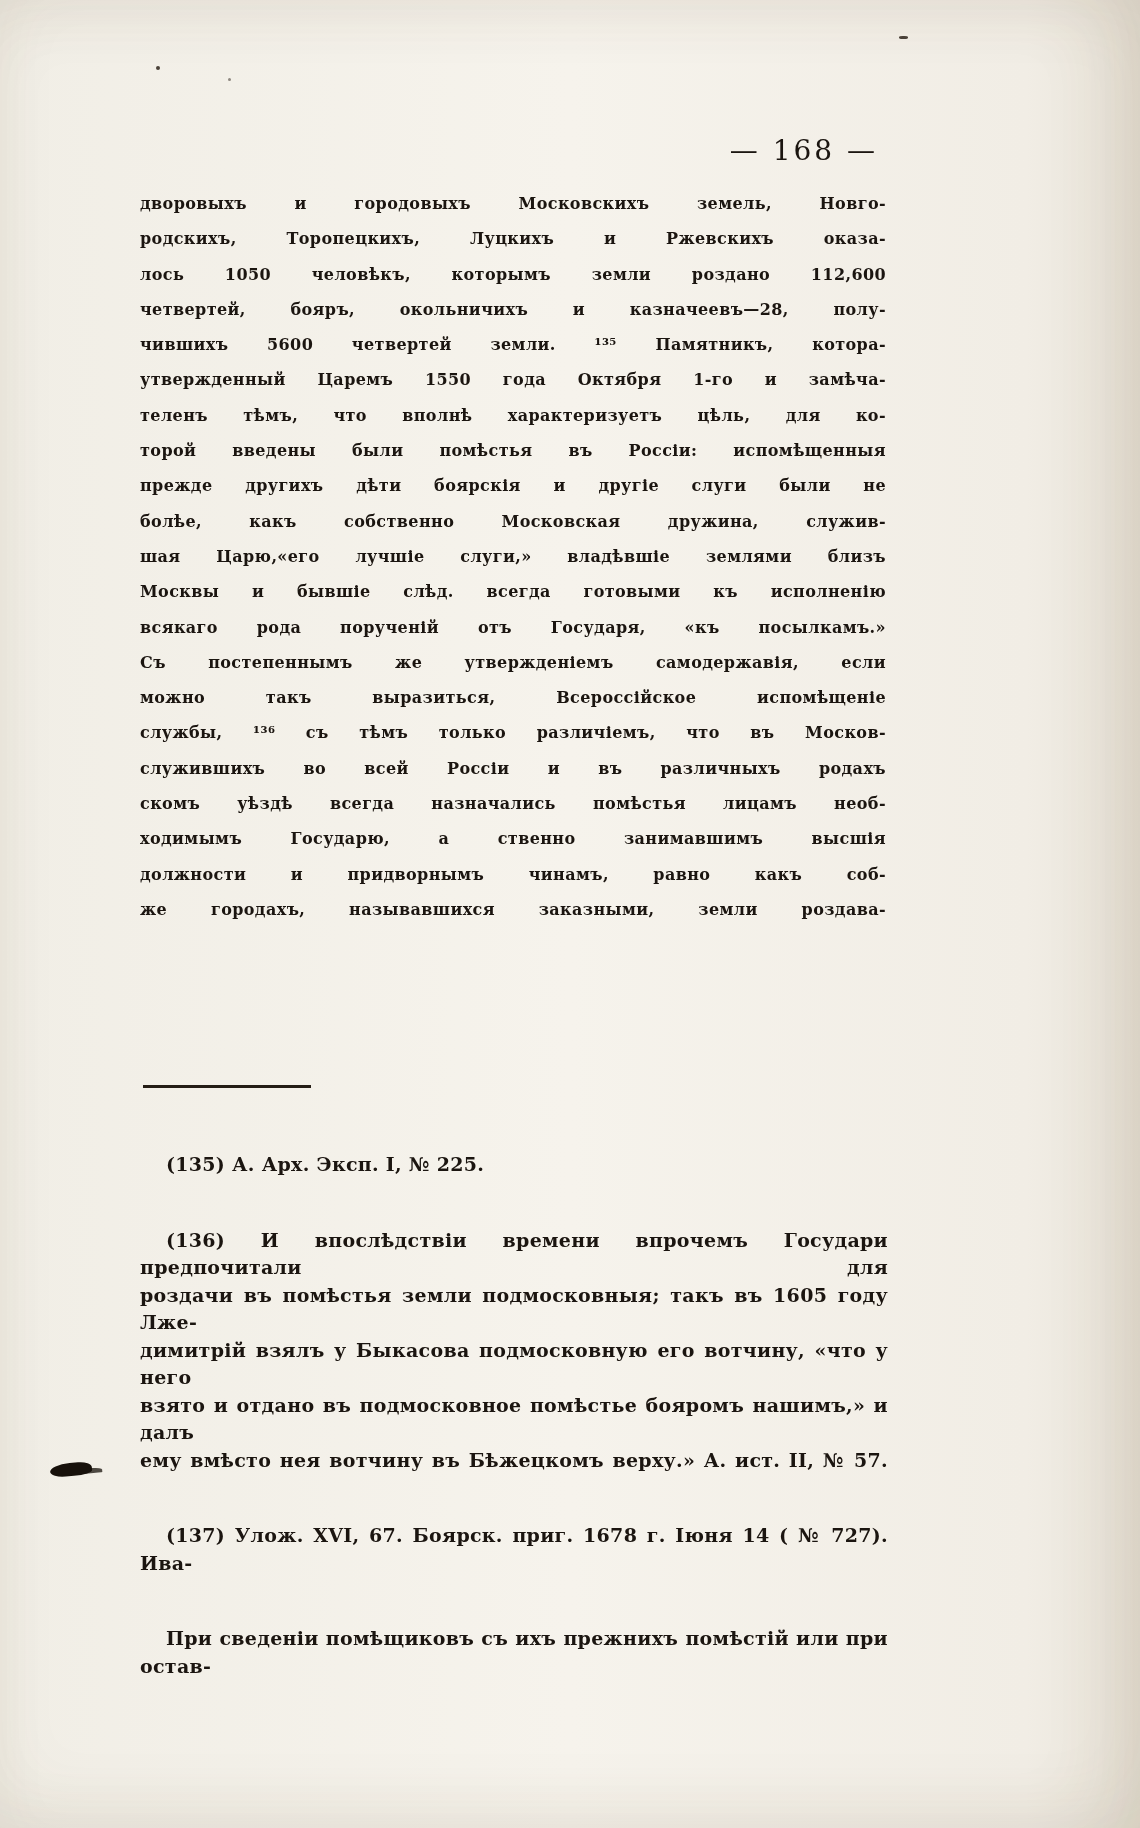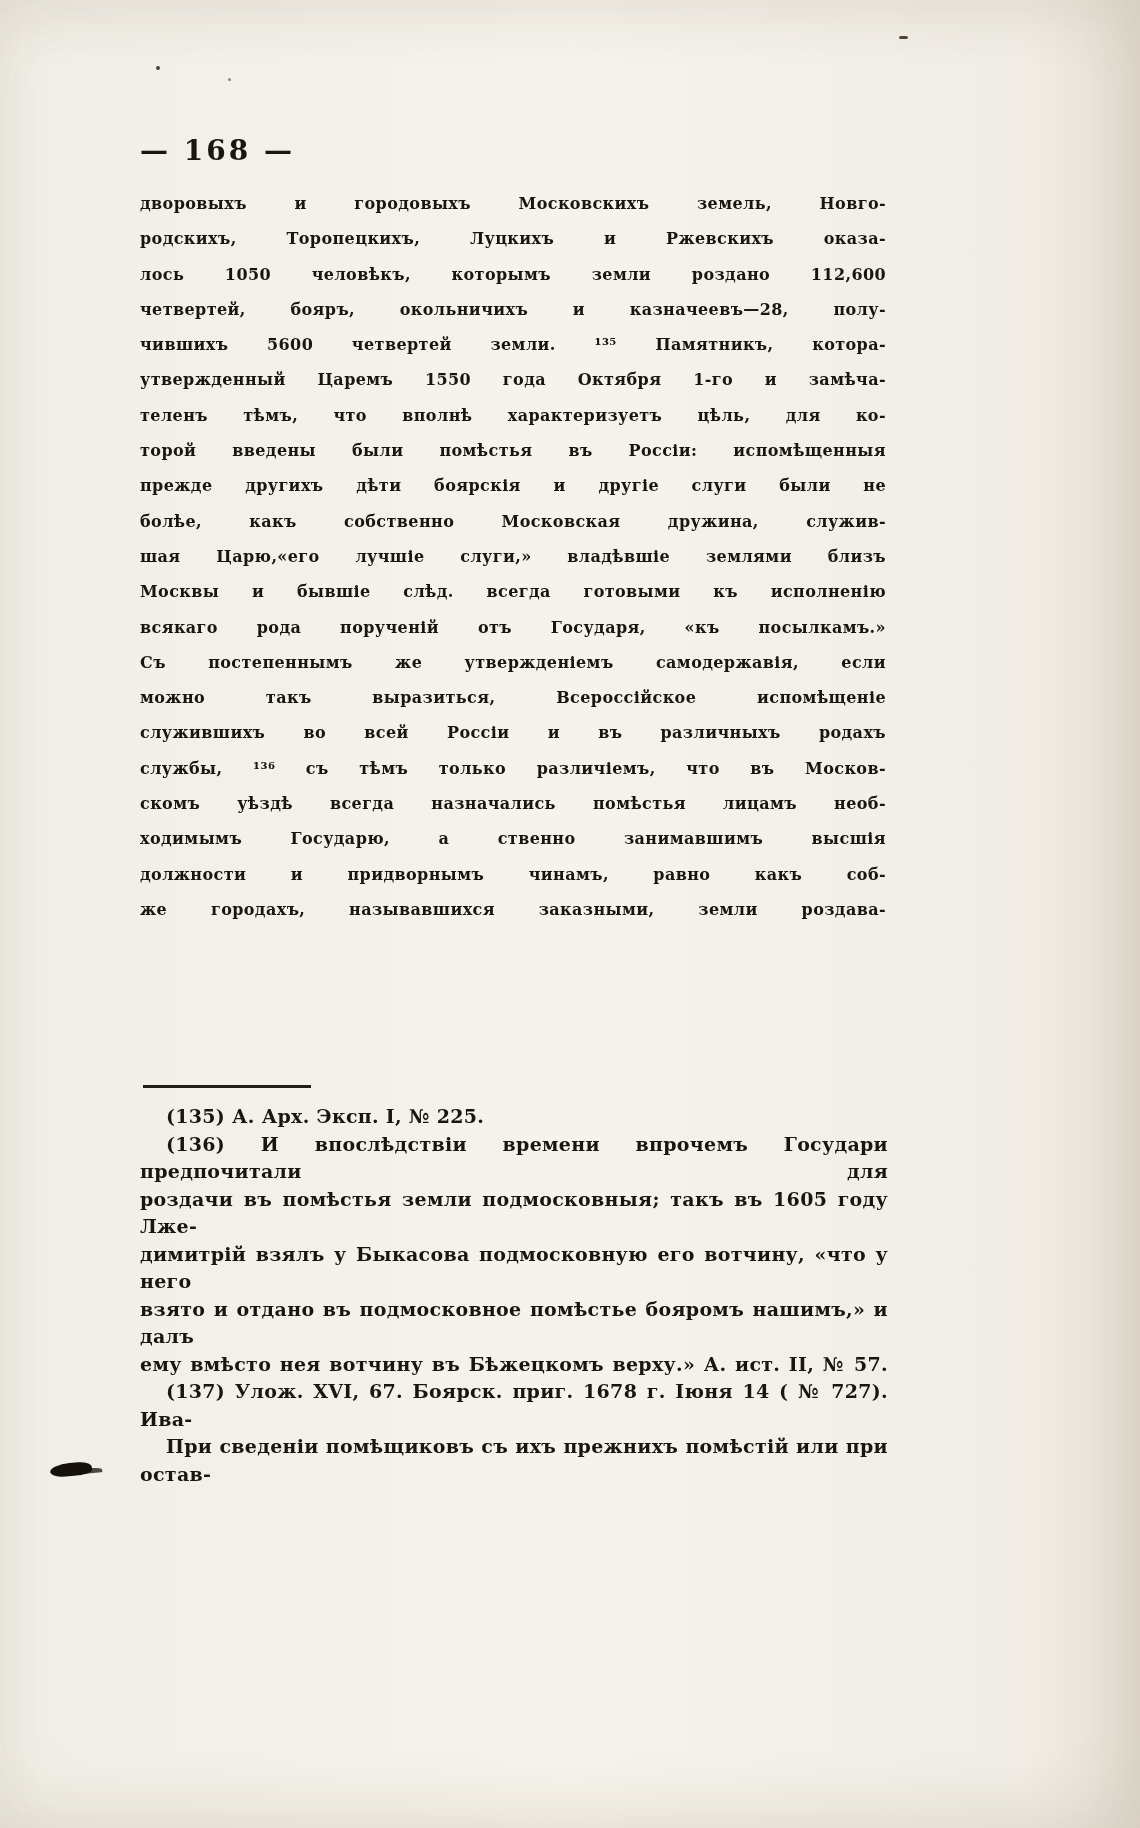--- a/index.html
+++ b/index.html
@@ -11,23 +11,23 @@
   .page {
     position: relative;
     width: 1140px; height: 1828px;
     background: linear-gradient(90deg, #f1eee6 0%, #f6f3ec 50%, #f1ede5 90%, #e9e4d9 100%);
     box-shadow: inset -35px 0 70px rgba(95,75,45,0.07), inset 0 -25px 70px rgba(95,75,45,0.05), inset 0 25px 60px rgba(95,75,45,0.04);
     color: #1b1510;
     overflow: hidden;
   }
   .page-number {
     position: absolute;
-    top: 134px; left: 140px; width: 746px;
-    text-align: left;
-    font-size: 28px; font-weight: 700;
+    top: 134px; left: 132px; width: 746px;
+    text-align: right;
+    font-size: 28px; font-weight: 400;
     letter-spacing: 3px;
   }
   .body-text {
     position: absolute;
     top: 186px; left: 140px; width: 746px;
   }
   .body-line {
     font-size: 16px; font-weight: 700;
     line-height: 35.3px;
     letter-spacing: 0.4px;
@@ -47,21 +47,21 @@
     position: absolute;
     top: 1103px; left: 140px; width: 748px;
   }
   .fn-line {
     font-size: 19px; font-weight: 700;
     line-height: 27.5px;
     letter-spacing: 0.3px;
     text-align: justify;
     text-align-last: justify;
   }
-  .fn-line.indent { text-indent: 26px; }
+  .fn-line.indent { text-indent: 26px; margin-top: 48px; }
   .fn-line.no-just { text-align-last: left; }
   .ink-smudge {
     position: absolute;
     left: 50px; top: 1463px;
     width: 42px; height: 13px;
     background: #17110b;
     border-radius: 60% 40% 55% 45% / 70% 60% 40% 55%;
     transform: rotate(-5deg);
     box-shadow: 14px 3px 0 -4px rgba(23,17,11,0.75);
   }
@@ -94,22 +94,22 @@
       <div class="body-line">утвержденный Царемъ 1550 года Октября 1-го и замѣча-</div>
       <div class="body-line">теленъ тѣмъ, что вполнѣ характеризуетъ цѣль, для ко-</div>
       <div class="body-line">торой введены были помѣстья въ Россіи: испомѣщенныя</div>
       <div class="body-line">прежде другихъ дѣти боярскія и другіе слуги были не</div>
       <div class="body-line">болѣе, какъ собственно Московская дружина, служив-</div>
       <div class="body-line">шая Царю,«его лучшіе слуги,» владѣвшіе землями близъ</div>
       <div class="body-line">Москвы и бывшіе слѣд. всегда готовыми къ исполненію</div>
       <div class="body-line">всякаго рода порученій отъ Государя, «къ посылкамъ.»</div>
       <div class="body-line">Съ постепеннымъ же утвержденіемъ самодержавія, если</div>
       <div class="body-line">можно такъ выразиться, Всероссійское испомѣщеніе</div>
+      <div class="body-line">службы, ¹³⁶ съ тѣмъ только различіемъ, что въ Москов-</div>
       <div class="body-line">служившихъ во всей Россіи и въ различныхъ родахъ</div>
-      <div class="body-line">службы, ¹³⁶ съ тѣмъ только различіемъ, что въ Москов-</div>
       <div class="body-line">скомъ уѣздѣ всегда назначались помѣстья лицамъ необ-</div>
       <div class="body-line">ходимымъ Государю, а ственно занимавшимъ высшія</div>
       <div class="body-line">должности и придворнымъ чинамъ, равно какъ соб-</div>
       <div class="body-line">же городахъ, называвшихся заказными, земли роздава-</div>
     </div>
 
   <div class="footnote-rule"></div>
 
   <div class="footnotes">
       <div class="fn-line indent no-just">(135) А. Арх. Эксп. I, № 225.</div>

